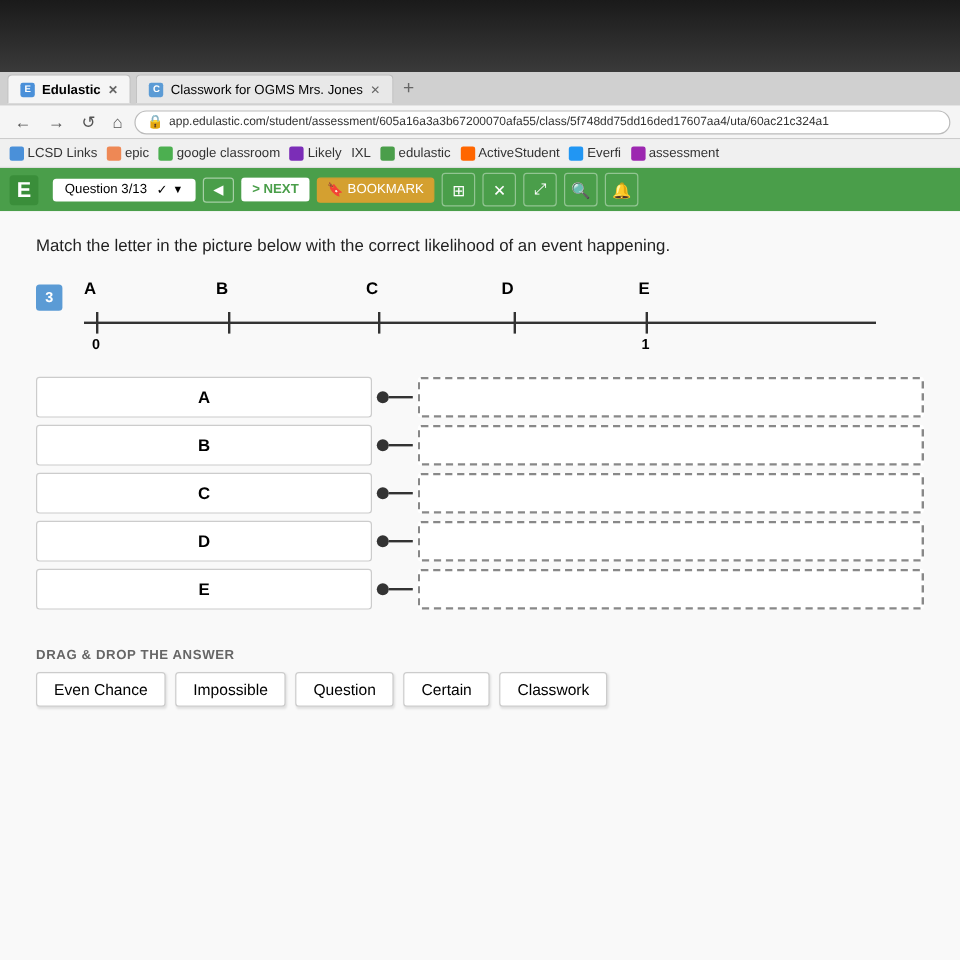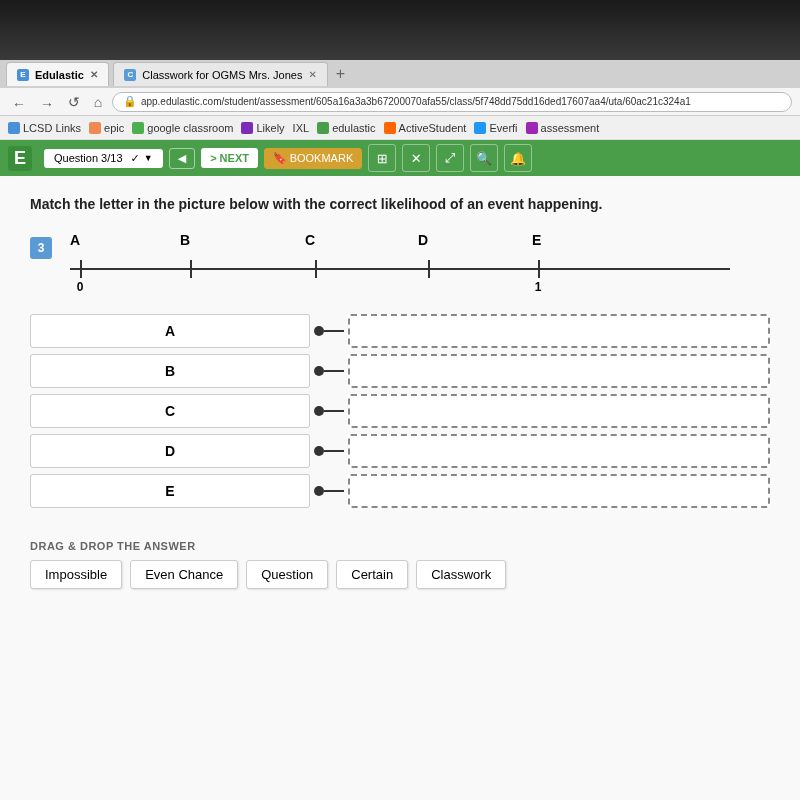--- a/index.html
+++ b/index.html
@@ -200,21 +200,21 @@
     
     .content-area {
       background: #f9f9f9;
       padding: 20px 30px;
       height: calc(740px - 28px - 28px - 24px - 36px);
       overflow-y: auto;
     }
 
     .question-text {
       font-size: 14px;
-      font-weight: bold;
+      font-weight: normal;
       color: #222;
       margin-bottom: 20px;
     }
 
     
     .number-line-container {
       position: relative;
       margin: 10px 20px 20px 30px;
     }
 
@@ -529,22 +529,22 @@
         <div class="right-drop-box"></div>
         <div class="right-drop-box"></div>
         <div class="right-drop-box"></div>
         <div class="right-drop-box"></div>
       </div>
     </div>
 
     <div class="drag-section">
       <div class="drag-label">DRAG &amp; DROP THE ANSWER</div>
       <div class="drag-items">
+        <div class="drag-item">Even Chance</div>
         <div class="drag-item">Impossible</div>
-        <div class="drag-item">Even Chance</div>
         <div class="drag-item">Question</div>
         <div class="drag-item">Certain</div>
         <div class="drag-item">Classwork</div>
       </div>
     </div>
 
   </div>
 </div>
 
 </body></html>

